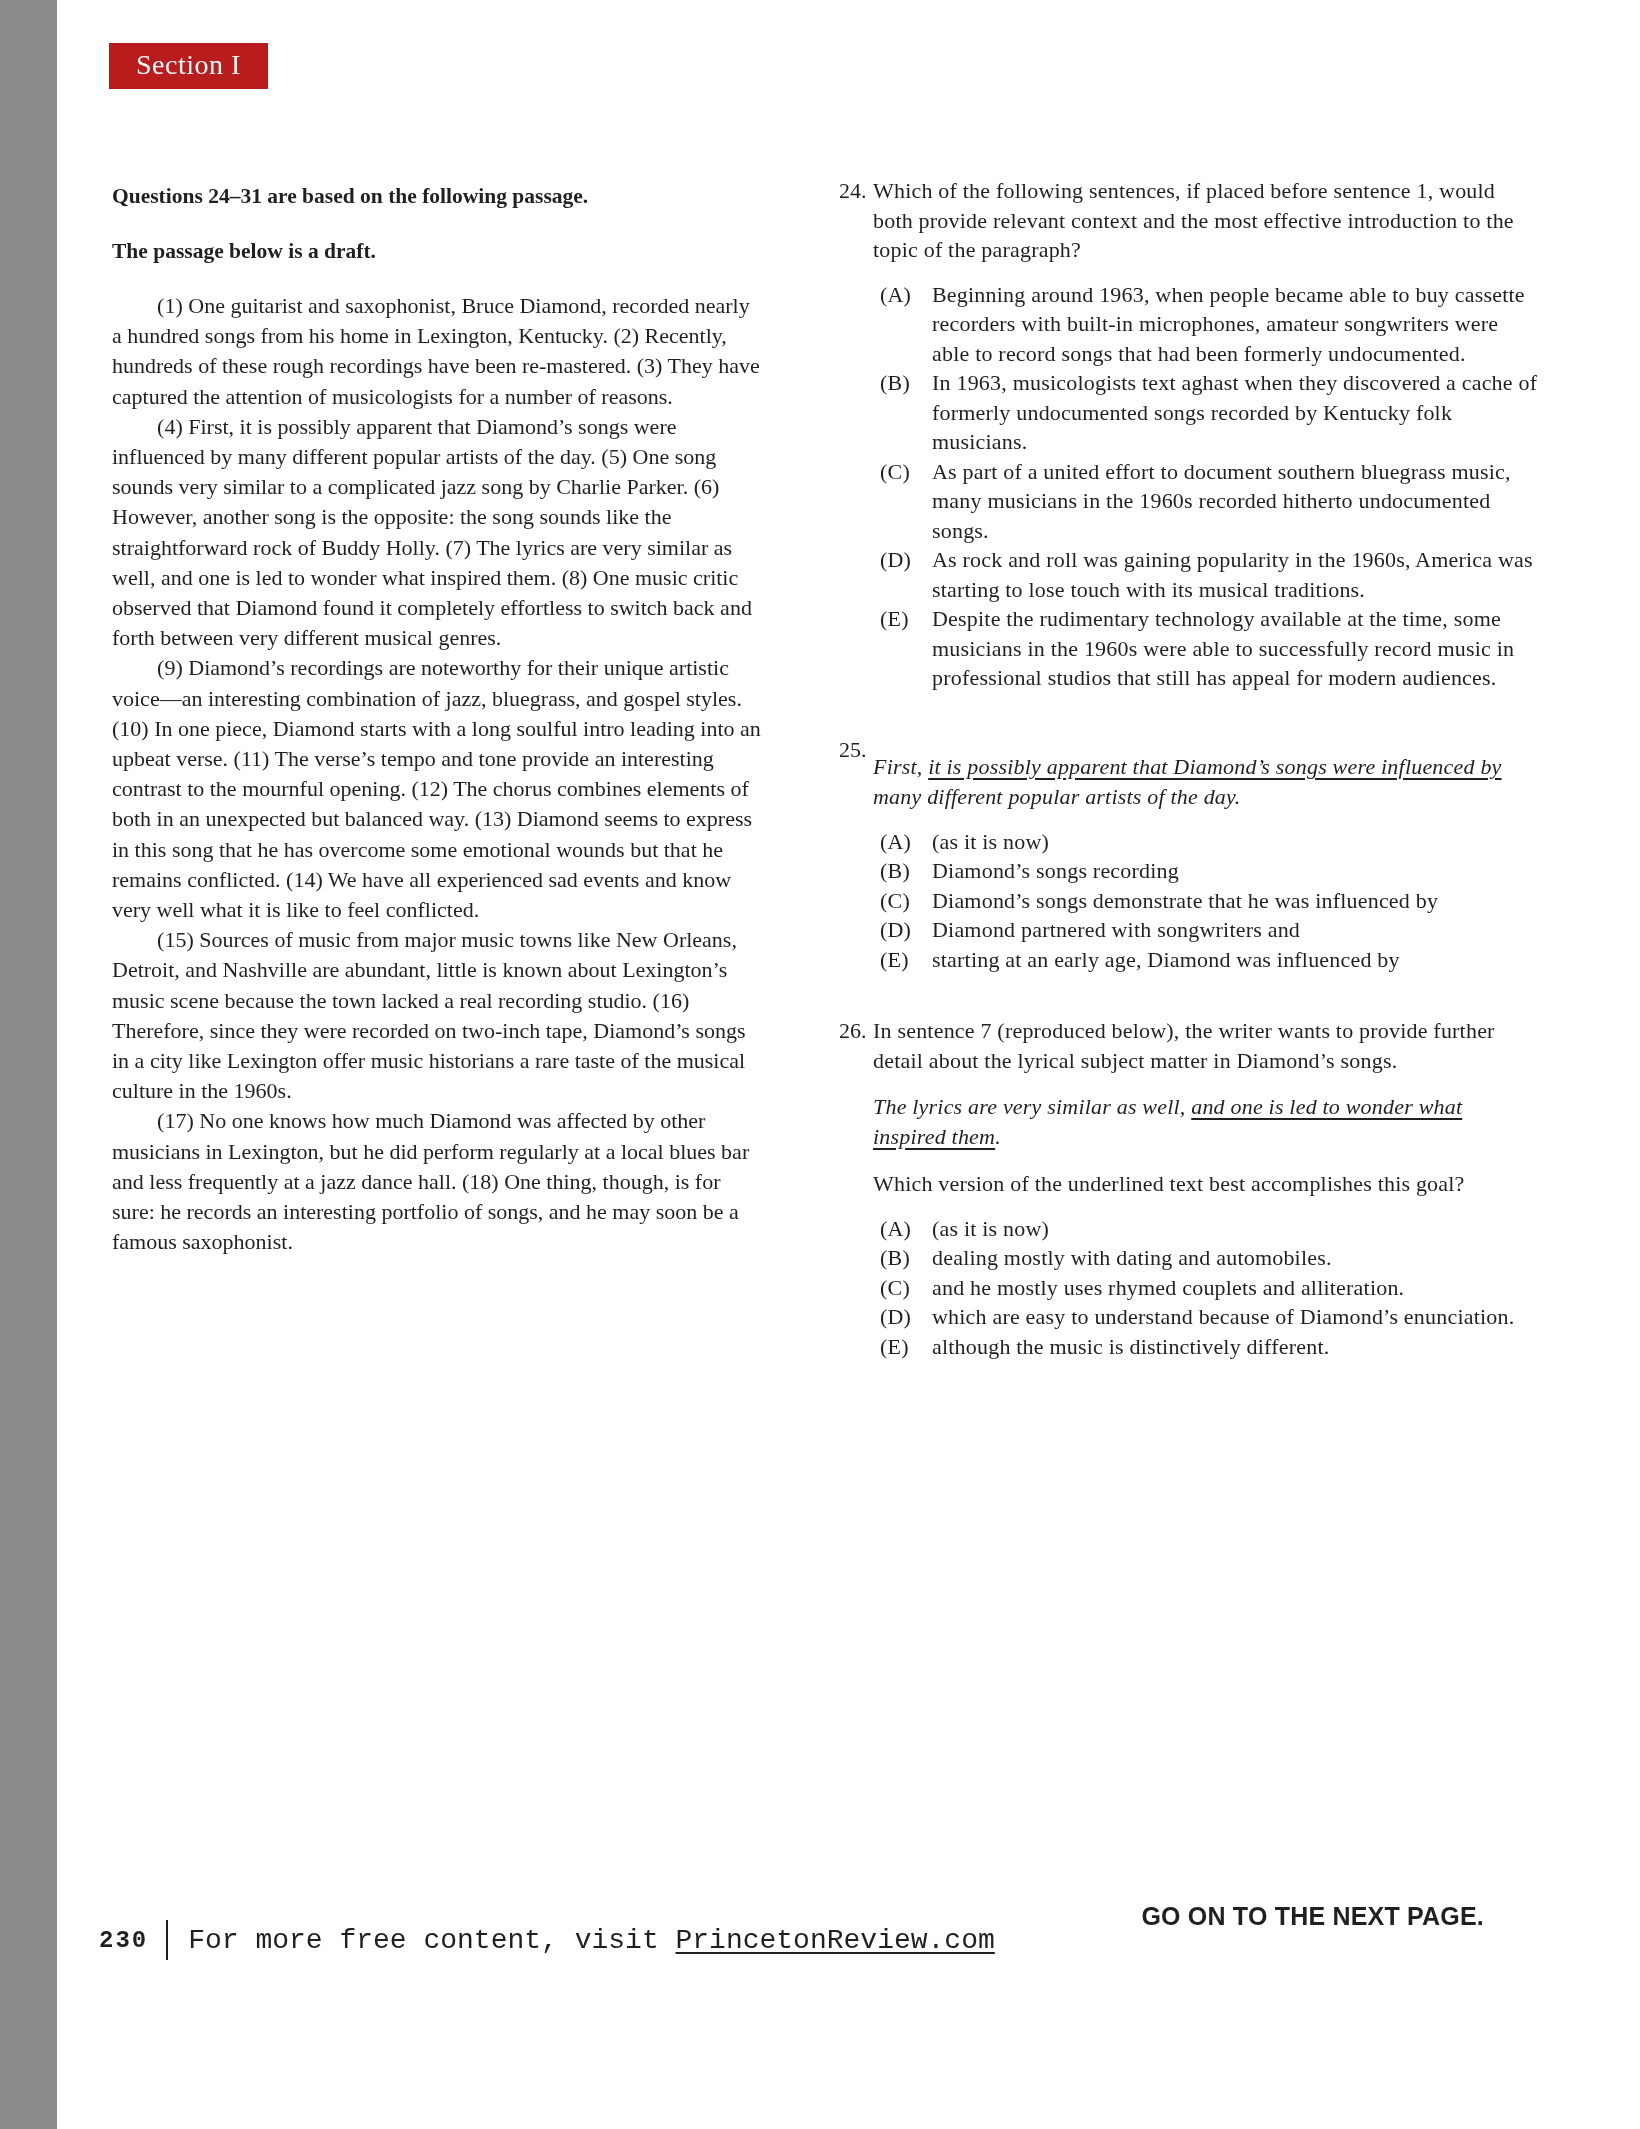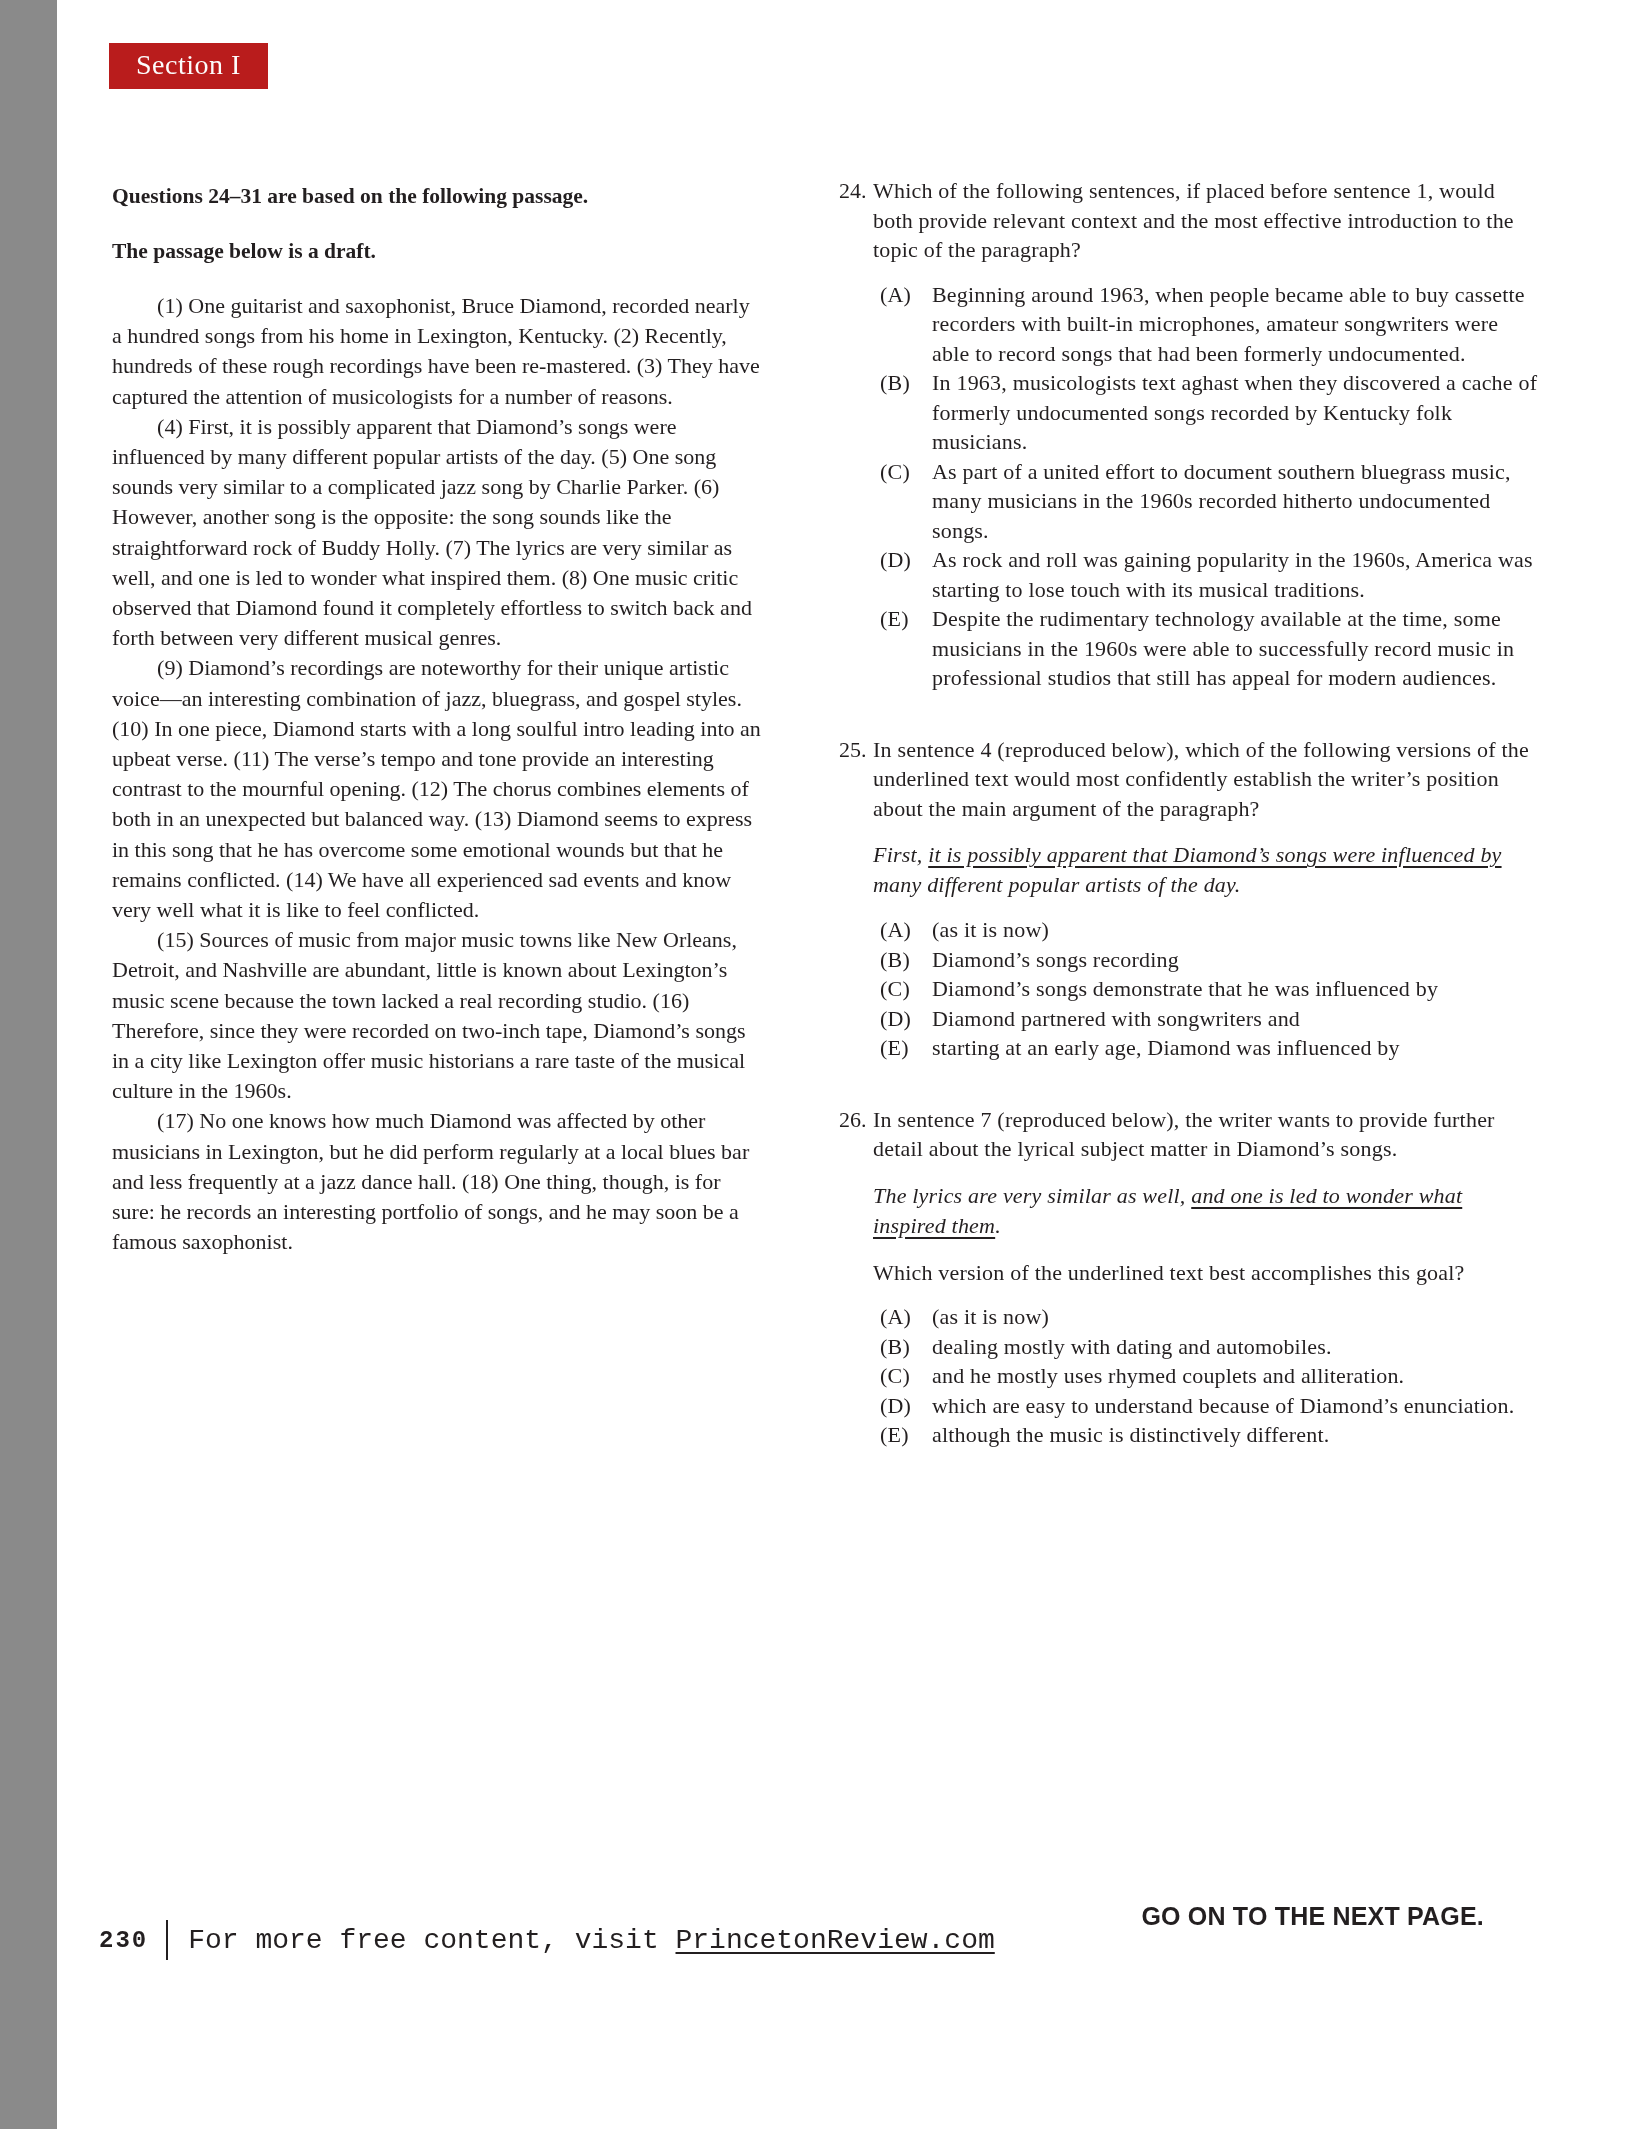--- a/index.html
+++ b/index.html
@@ -151,21 +151,20 @@
           <span class="opt-letter">(E)</span>
           <span class="opt-text">Despite the rudimentary technology available at the time, some musicians in the 1960s were able to successfully record music in professional studios that still has appeal for modern audiences.</span>
         </div>
       </div>
     </div>
   </div>
 
   <div class="question">
     <div class="q-num">25.</div>
     <div class="q-body">
-      <p class="q-stem">In sentence 4 (reproduced below), which of the following versions of the underlined text would most confidently establish the writer’s position about the main argument of the paragraph?</p>
       <p class="q-quote"><span>First, </span><span class="u">it is possibly apparent that Diamond’s songs were influenced by</span><span> many different popular artists of the day.</span></p>
       <div class="options">
         <div class="opt">
           <span class="opt-letter">(A)</span>
           <span class="opt-text">(as it is now)</span>
         </div>
         <div class="opt">
           <span class="opt-letter">(B)</span>
           <span class="opt-text">Diamond’s songs recording</span>
         </div>

